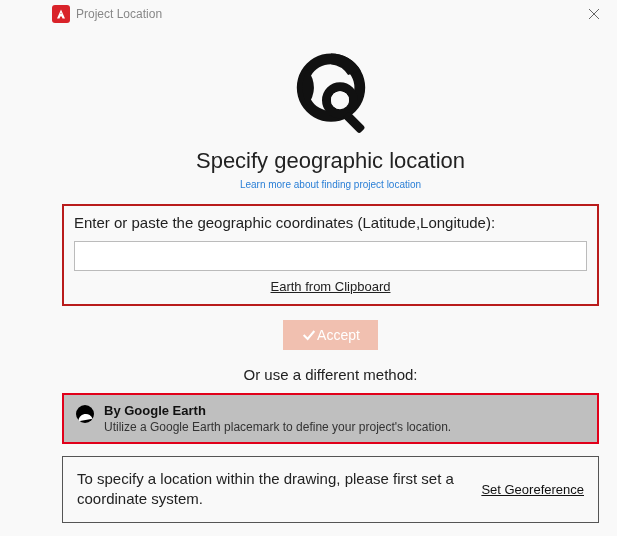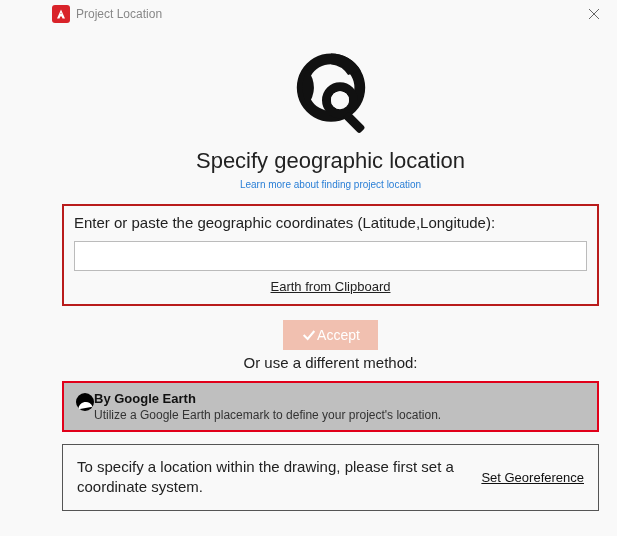--- a/index.html
+++ b/index.html
@@ -87,30 +87,31 @@
     color: #fff;
     font-size: 14px;
     padding: 7px 18px;
     border:none;
     cursor:pointer;
   }
   .accept-btn svg { width:16px;height:16px; }
   .or-text {
     font-size: 15px;
     color:#222;
-    margin-top: 4px;
+    margin-top: 16px;
   }
   .method-row {
     border: 2px solid #e1001a;
     margin-top: 10px;
     background: #bfbfbf;
     padding: 8px 12px;
     text-align:left;
     display:flex;
     align-items:flex-start;
+    gap:10px;
     cursor:pointer;
   }
   .ge-icon {
     width:18px;height:18px;
     background:#000;
     border-radius:50%;
     position:relative;
     flex-shrink:0;
     margin-top:2px;
   }

